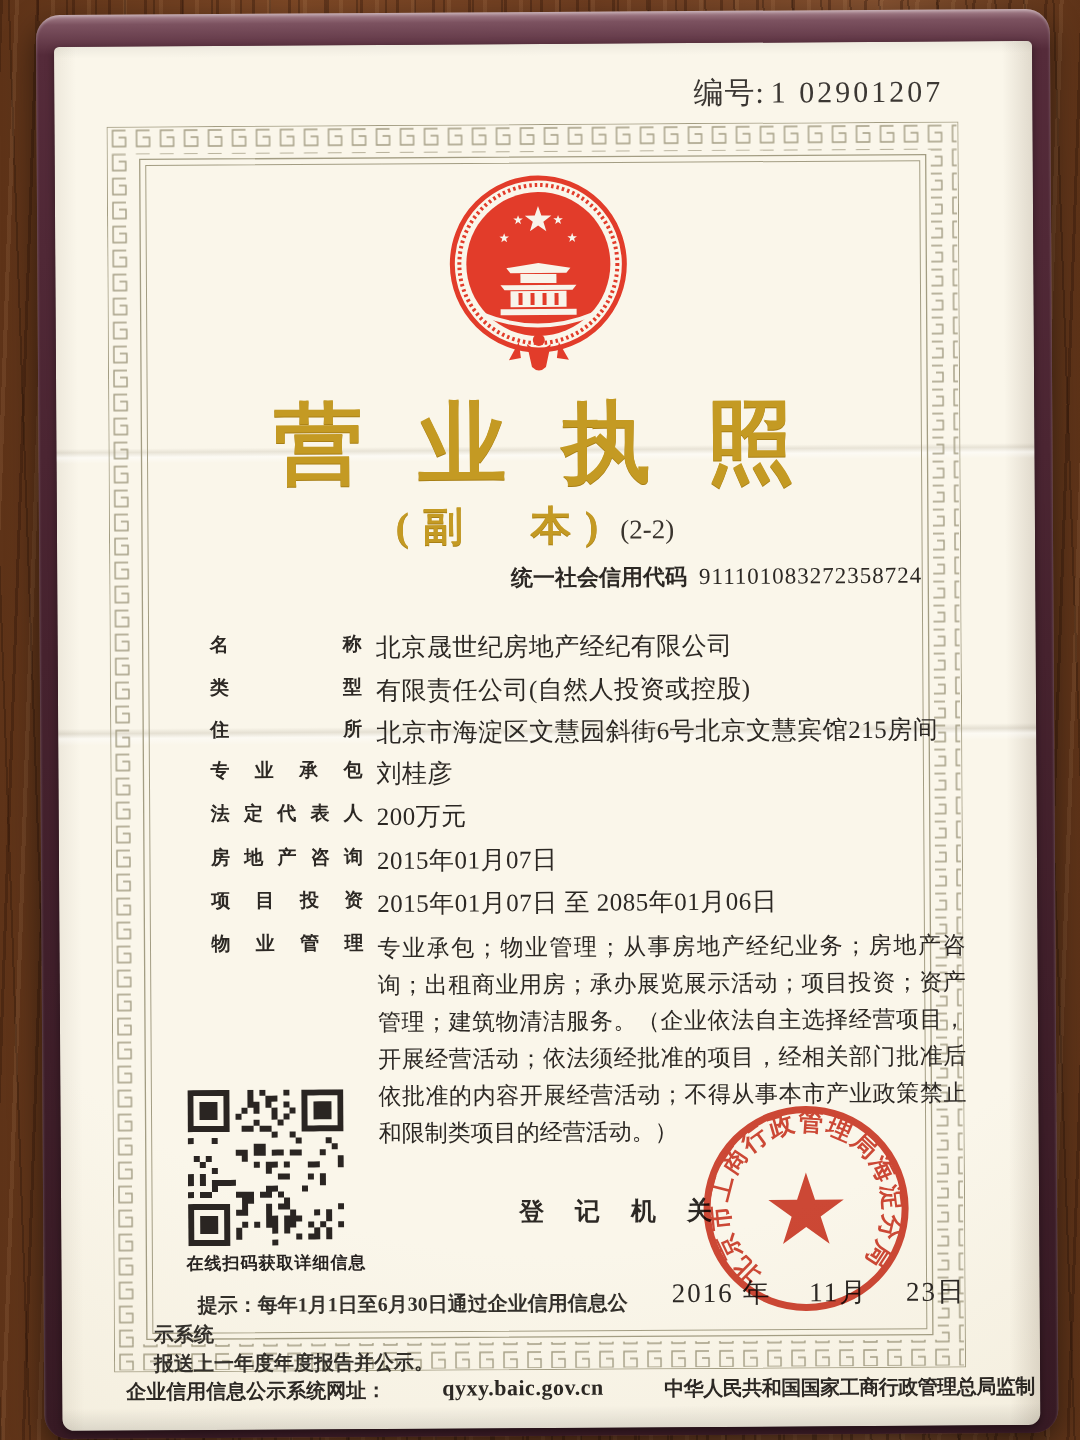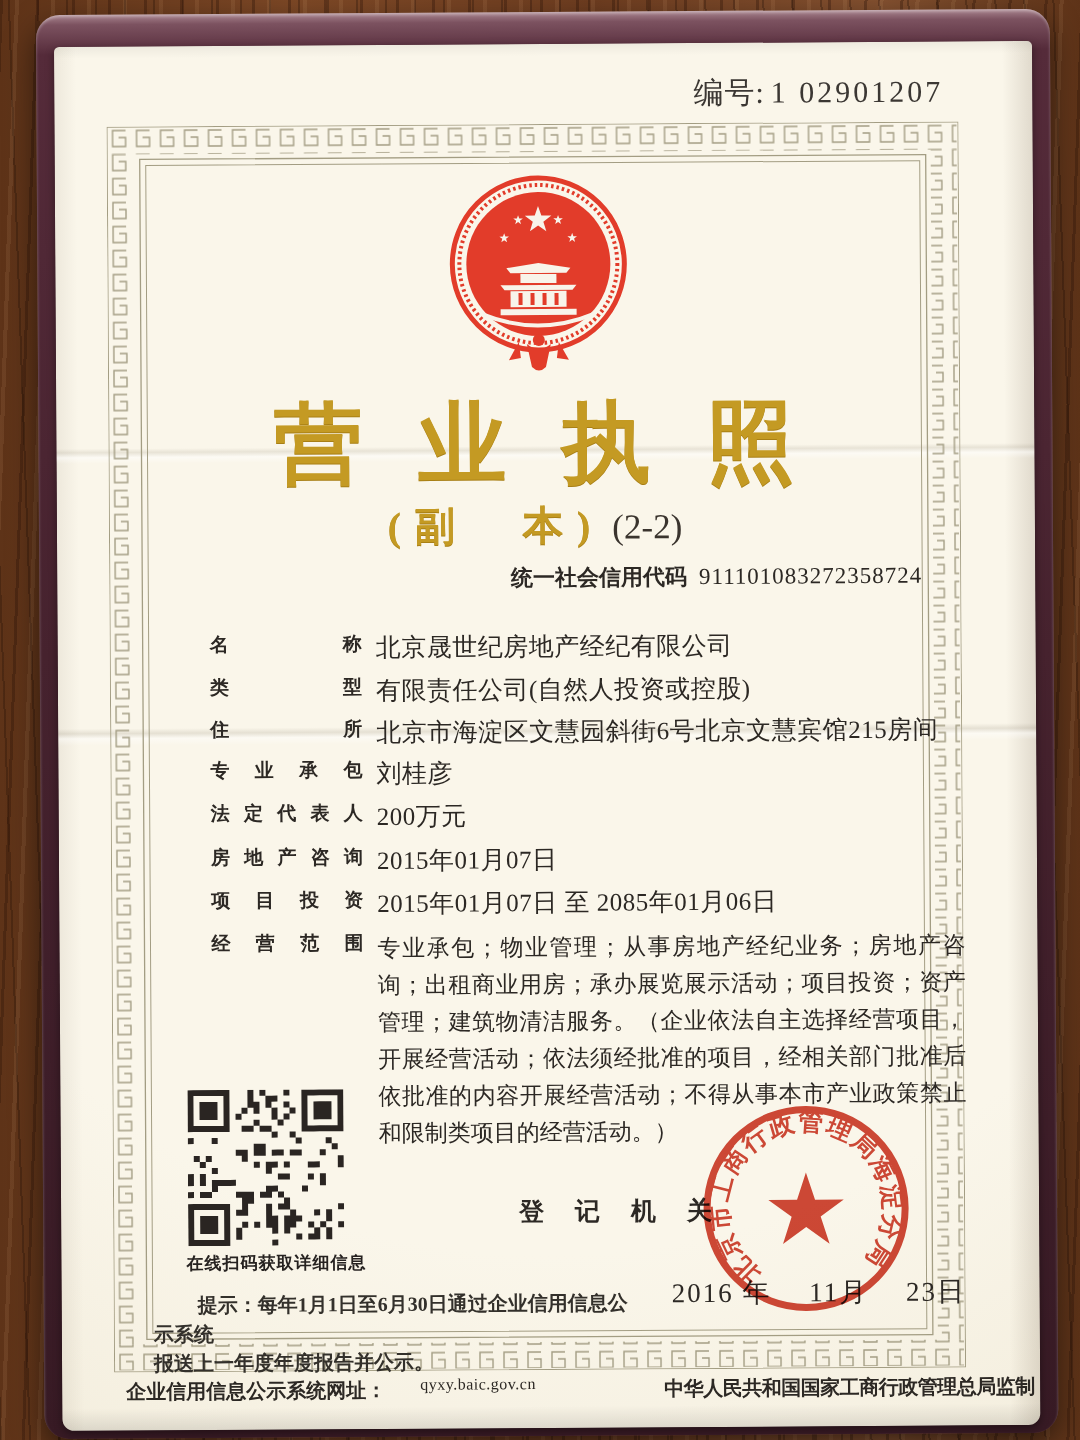--- a/index.html
+++ b/index.html
@@ -38,21 +38,21 @@
   .serial .num{margin-left:6px;letter-spacing:3px;}
 
   .frame-svg{left:40px;top:78px;}
   .emblem-svg{left:381px;top:128px;}
 
   .title{left:40px;top:338px;width:852px;text-align:center;font-size:88px;font-weight:bold;
     color:#c49a23;letter-spacing:56px;padding-left:56px;box-sizing:border-box;
     text-shadow:0 1px 0 #a87f15;white-space:nowrap;}
   .subtitle{left:40px;top:452px;width:852px;text-align:center;white-space:nowrap;}
   .subtitle .gold{font-size:40px;font-weight:bold;color:#c49a23;letter-spacing:14px;text-shadow:0 1px 0 #a87f15;}
-  .subtitle .note{font-size:35px;color:#3a342e;margin-left:4px;}
+  .subtitle .note{font-size:27px;color:#3a342e;margin-left:4px;}
 
   .credit{top:517px;right:112px;white-space:nowrap;}
   .credit .lab{font-family:"Liberation Sans",sans-serif;font-weight:bold;font-size:22px;}
   .credit .val{font-size:23px;letter-spacing:1px;margin-left:8px;}
 
   .field{left:140px;height:36px;white-space:nowrap;}
   .flabel{display:inline-block;width:152px;font-family:"Liberation Sans",sans-serif;
     font-weight:bold;font-size:19px;text-align:justify;text-align-last:justify;vertical-align:top;}
   .fvalue{display:inline-block;margin-left:10px;font-size:25px;vertical-align:top;letter-spacing:.5px;}
   .fvalue.scope{width:588px;white-space:normal;font-size:23px;line-height:37px;text-align:justify;letter-spacing:0;}
@@ -62,21 +62,21 @@
 
   .authority{left:446px;top:1149px;font-family:"Liberation Sans",sans-serif;font-weight:bold;
     font-size:25px;letter-spacing:12px;white-space:nowrap;}
   .seal-svg{left:623px;top:1054px;opacity:.92;mix-blend-mode:multiply;}
   .reg-date{left:598px;top:1230px;font-size:27px;letter-spacing:2px;white-space:nowrap;}
 
   .notice{left:80px;top:1243px;width:480px;font-size:20px;font-weight:bold;line-height:29px;color:#33302b;}
   .notice .l1{text-indent:44px;}
 
   .footer-web{left:52px;top:1330px;font-family:"Liberation Sans",sans-serif;font-weight:bold;font-size:20px;white-space:nowrap;}
-  .footer-url{left:346px;top:1329px;font-weight:normal;font-size:16px;letter-spacing:.5px;white-space:nowrap;}
+  .footer-url{left:368px;top:1329px;font-weight:bold;font-size:22px;letter-spacing:.5px;white-space:nowrap;}
   .footer-issuer{left:590px;top:1330px;font-family:"Liberation Sans",sans-serif;font-weight:bold;font-size:20px;letter-spacing:-0.5px;white-space:nowrap;}
 </style>
 </head>
 <body>
 
 <div class="tilt">
 
   <div class="cover"></div>
 
   <div class="page">
@@ -169,21 +169,21 @@
       </div>
       <div class="abs field" style="top:797px">
         <span class="flabel">房地产咨询</span>
         <span class="fvalue">2015年01月07日</span>
       </div>
       <div class="abs field" style="top:840px">
         <span class="flabel">项目投资</span>
         <span class="fvalue">2015年01月07日 至 2085年01月06日</span>
       </div>
       <div class="abs field" style="top:883px">
-        <span class="flabel">经营范围</span>
+        <span class="flabel">物业管理</span>
         <span class="fvalue scope">专业承包；物业管理；从事房地产经纪业务；房地产咨询；出租商业用房；承办展览展示活动；项目投资；资产管理；建筑物清洁服务。（企业依法自主选择经营项目，开展经营活动；依法须经批准的项目，经相关部门批准后依批准的内容开展经营活动；不得从事本市产业政策禁止和限制类项目的经营活动。）</span>
       </div>
 
       <div class="abs qr">
         <svg id="qr-svg" width="156" height="156" viewBox="0 0 156 156">
             <path d="M0,0h6v6h-6zM6,0h6v6h-6zM12,0h6v6h-6zM18,0h6v6h-6zM24,0h6v6h-6zM30,0h6v6h-6zM36,0h6v6h-6zM60,0h6v6h-6zM72,0h6v6h-6zM96,0h6v6h-6zM114,0h6v6h-6zM120,0h6v6h-6zM126,0h6v6h-6zM132,0h6v6h-6zM138,0h6v6h-6zM144,0h6v6h-6zM150,0h6v6h-6zM0,6h6v6h-6zM36,6h6v6h-6zM60,6h6v6h-6zM78,6h6v6h-6zM84,6h6v6h-6zM114,6h6v6h-6zM150,6h6v6h-6zM0,12h6v6h-6zM12,12h6v6h-6zM18,12h6v6h-6zM24,12h6v6h-6zM36,12h6v6h-6zM60,12h6v6h-6zM66,12h6v6h-6zM78,12h6v6h-6zM96,12h6v6h-6zM114,12h6v6h-6zM126,12h6v6h-6zM132,12h6v6h-6zM138,12h6v6h-6zM150,12h6v6h-6zM0,18h6v6h-6zM12,18h6v6h-6zM18,18h6v6h-6zM24,18h6v6h-6zM36,18h6v6h-6zM54,18h6v6h-6zM66,18h6v6h-6zM84,18h6v6h-6zM102,18h6v6h-6zM114,18h6v6h-6zM126,18h6v6h-6zM132,18h6v6h-6zM138,18h6v6h-6zM150,18h6v6h-6zM0,24h6v6h-6zM12,24h6v6h-6zM18,24h6v6h-6zM24,24h6v6h-6zM36,24h6v6h-6zM48,24h6v6h-6zM84,24h6v6h-6zM96,24h6v6h-6zM114,24h6v6h-6zM126,24h6v6h-6zM132,24h6v6h-6zM138,24h6v6h-6zM150,24h6v6h-6zM0,30h6v6h-6zM36,30h6v6h-6zM66,30h6v6h-6zM90,30h6v6h-6zM114,30h6v6h-6zM150,30h6v6h-6zM0,36h6v6h-6zM6,36h6v6h-6zM12,36h6v6h-6zM18,36h6v6h-6zM24,36h6v6h-6zM30,36h6v6h-6zM36,36h6v6h-6zM54,36h6v6h-6zM60,36h6v6h-6zM72,36h6v6h-6zM78,36h6v6h-6zM114,36h6v6h-6zM120,36h6v6h-6zM126,36h6v6h-6zM132,36h6v6h-6zM138,36h6v6h-6zM144,36h6v6h-6zM150,36h6v6h-6zM84,42h6v6h-6zM102,42h6v6h-6zM0,48h6v6h-6zM24,48h6v6h-6zM108,48h6v6h-6zM138,48h6v6h-6zM66,54h6v6h-6zM72,54h6v6h-6zM144,54h6v6h-6zM48,60h6v6h-6zM54,60h6v6h-6zM66,60h6v6h-6zM72,60h6v6h-6zM84,60h6v6h-6zM90,60h6v6h-6zM102,60h6v6h-6zM108,60h6v6h-6zM132,60h6v6h-6zM6,66h6v6h-6zM18,66h6v6h-6zM54,66h6v6h-6zM150,66h6v6h-6zM12,72h6v6h-6zM66,72h6v6h-6zM78,72h6v6h-6zM84,72h6v6h-6zM96,72h6v6h-6zM120,72h6v6h-6zM126,72h6v6h-6zM150,72h6v6h-6zM24,78h6v6h-6zM78,78h6v6h-6zM0,84h6v6h-6zM12,84h6v6h-6zM90,84h6v6h-6zM96,84h6v6h-6zM120,84h6v6h-6zM132,84h6v6h-6zM0,90h6v6h-6zM12,90h6v6h-6zM24,90h6v6h-6zM30,90h6v6h-6zM36,90h6v6h-6zM42,90h6v6h-6zM132,90h6v6h-6zM24,96h6v6h-6zM78,96h6v6h-6zM84,96h6v6h-6zM114,96h6v6h-6zM0,102h6v6h-6zM12,102h6v6h-6zM18,102h6v6h-6zM48,102h6v6h-6zM54,102h6v6h-6zM60,102h6v6h-6zM72,102h6v6h-6zM78,102h6v6h-6zM90,102h6v6h-6zM54,108h6v6h-6zM60,108h6v6h-6zM96,108h6v6h-6zM0,114h6v6h-6zM6,114h6v6h-6zM12,114h6v6h-6zM18,114h6v6h-6zM24,114h6v6h-6zM30,114h6v6h-6zM36,114h6v6h-6zM54,114h6v6h-6zM78,114h6v6h-6zM90,114h6v6h-6zM96,114h6v6h-6zM150,114h6v6h-6zM0,120h6v6h-6zM36,120h6v6h-6zM48,120h6v6h-6zM54,120h6v6h-6zM78,120h6v6h-6zM102,120h6v6h-6zM126,120h6v6h-6zM138,120h6v6h-6zM0,126h6v6h-6zM12,126h6v6h-6zM18,126h6v6h-6zM24,126h6v6h-6zM36,126h6v6h-6zM78,126h6v6h-6zM84,126h6v6h-6zM96,126h6v6h-6zM102,126h6v6h-6zM108,126h6v6h-6zM138,126h6v6h-6zM0,132h6v6h-6zM12,132h6v6h-6zM18,132h6v6h-6zM24,132h6v6h-6zM36,132h6v6h-6zM54,132h6v6h-6zM66,132h6v6h-6zM78,132h6v6h-6zM84,132h6v6h-6zM96,132h6v6h-6zM102,132h6v6h-6zM120,132h6v6h-6zM132,132h6v6h-6zM150,132h6v6h-6zM0,138h6v6h-6zM12,138h6v6h-6zM18,138h6v6h-6zM24,138h6v6h-6zM36,138h6v6h-6zM48,138h6v6h-6zM84,138h6v6h-6zM96,138h6v6h-6zM126,138h6v6h-6zM138,138h6v6h-6zM0,144h6v6h-6zM36,144h6v6h-6zM48,144h6v6h-6zM108,144h6v6h-6zM120,144h6v6h-6zM126,144h6v6h-6zM138,144h6v6h-6zM0,150h6v6h-6zM6,150h6v6h-6zM12,150h6v6h-6zM18,150h6v6h-6zM24,150h6v6h-6zM30,150h6v6h-6zM36,150h6v6h-6zM84,150h6v6h-6z" fill="#2a2522"></path>
           </svg>
       </div>
       <div class="abs qr-caption">在线扫码获取详细信息</div>
 

